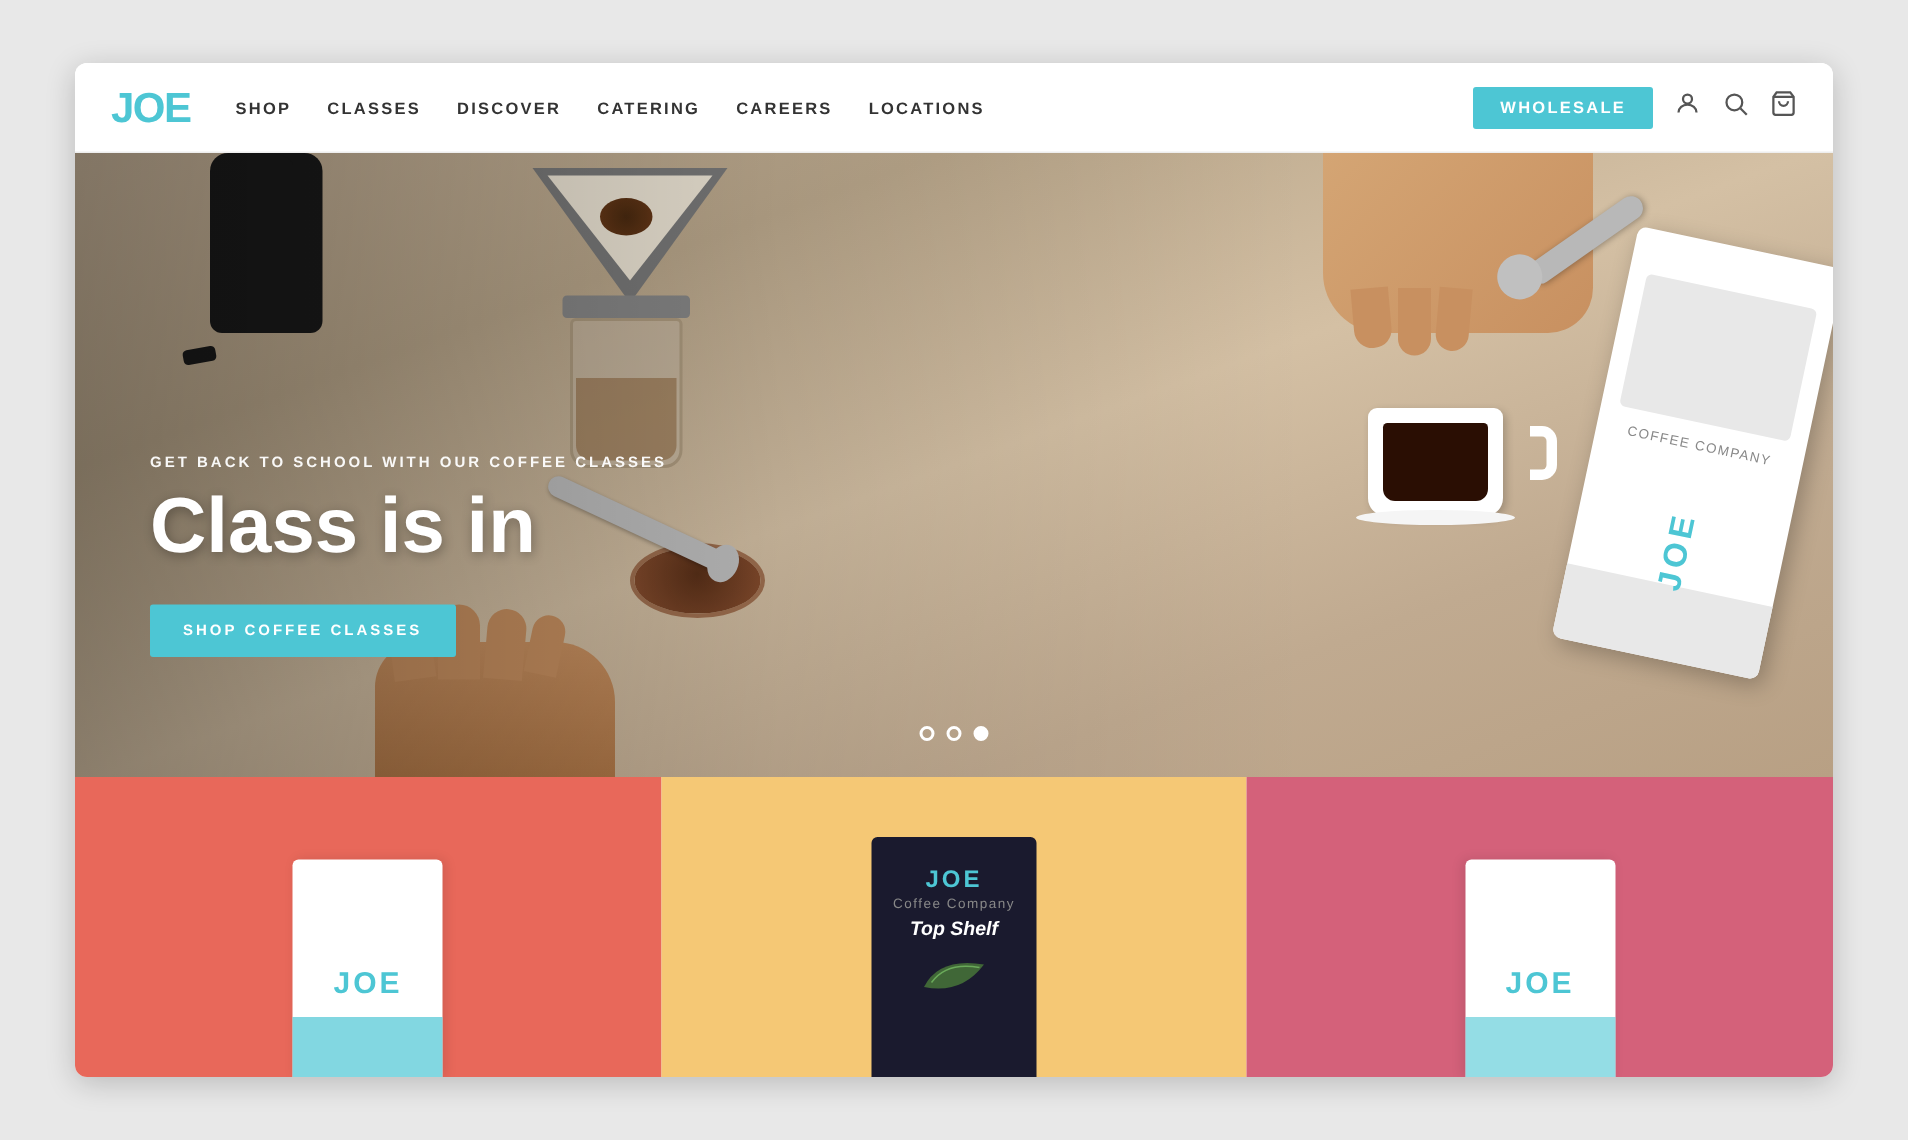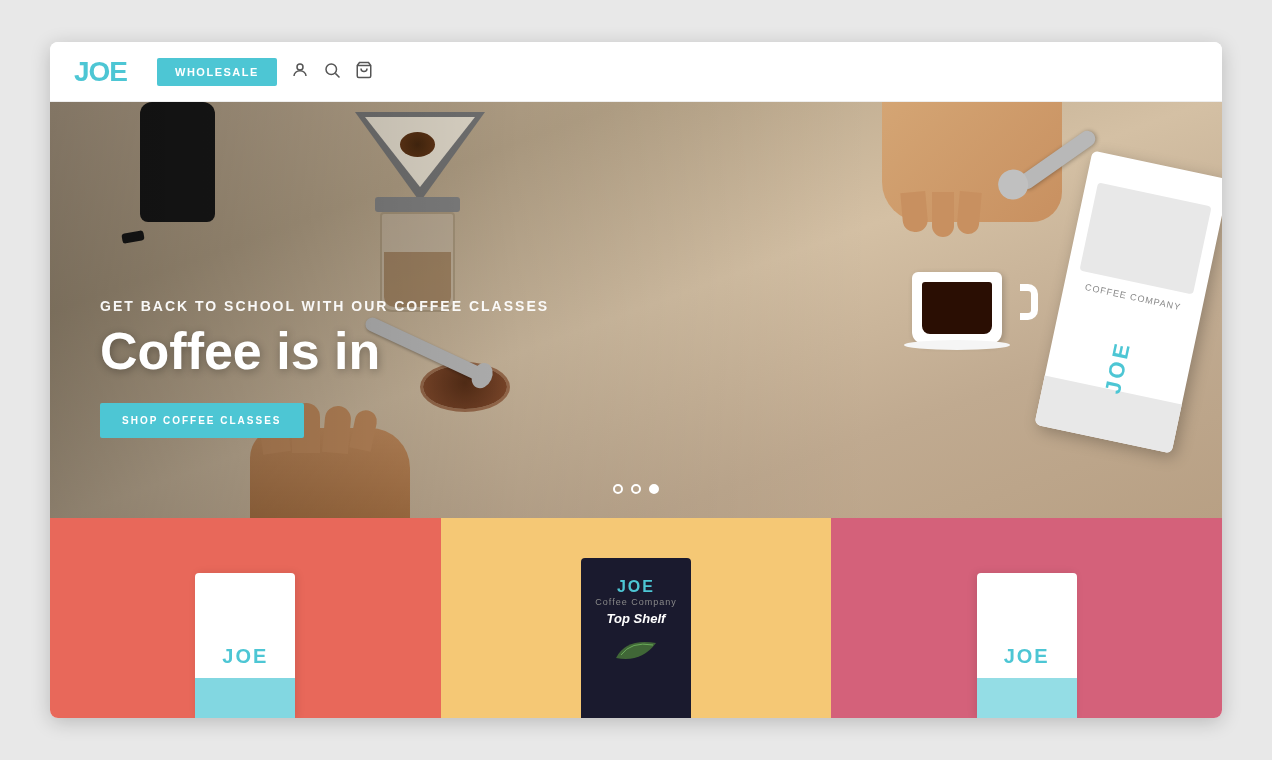--- a/index.html
+++ b/index.html
@@ -101,21 +101,21 @@
       top: 0; left: 0; right: 0; bottom: 0;
       background: linear-gradient(to right, rgba(0,0,0,0.35) 0%, rgba(0,0,0,0.1) 40%, rgba(0,0,0,0) 70%);
     }
     .hero-content {
       position: absolute;
       bottom: 80px;
       left: 50px;
       color: white;
     }
     .hero-subtitle {
-      font-size: 14px;
+      font-size: 10px;
       font-weight: 700;
       letter-spacing: 2px;
       text-transform: uppercase;
       margin-bottom: 10px;
       opacity: 0.95;
     }
     .hero-title {
       font-size: 52px;
       font-weight: 900;
       line-height: 1.05;
@@ -253,20 +253,40 @@
 </head>
 <body>
 
 <div class="browser-window">
 
   <nav class="navbar">
     <div class="logo">
       <span>JOE</span>
     </div>
 
+    <ul class="nav-links">
+      <li>
+        <a href="#">SHOP</a>
+      </li>
+      <li>
+        <a href="#">CLASSES</a>
+      </li>
+      <li>
+        <a href="#">DISCOVER</a>
+      </li>
+      <li>
+        <a href="#">CATERING</a>
+      </li>
+      <li>
+        <a href="#">CAREERS</a>
+      </li>
+      <li>
+        <a href="#">LOCATIONS</a>
+      </li>
+    </ul>
 
     <div class="nav-right">
       <button class="wholesale-btn">WHOLESALE</button>
       <button class="icon-btn">
         <span>
           <svg width="18" height="18" viewBox="0 0 24 24" fill="none" stroke="#555" stroke-width="2">
             <circle cx="12" cy="8" r="4"></circle>
             <path d="M4 20c0-4 3.6-7 8-7s8 3 8 7"></path>
           </svg>
         </span>
@@ -366,21 +386,21 @@
         </div>
 
       </div>
 
       <div class="hero-overlay"></div>
     </div>
 
     <div class="hero-content">
       <p class="hero-subtitle">GET BACK TO SCHOOL WITH OUR COFFEE CLASSES</p>
       <h1 class="hero-title">
-        <span>Coffee is in</span><br>
+        <span>Class is in</span><br>
       </h1>
       <button class="hero-cta">SHOP COFFEE CLASSES</button>
     </div>
 
     <div class="slider-dots">
       <div class="dot" style="border-color:white;background:transparent;"></div>
       <div class="dot" style="border-color:white;background:transparent;"></div>
       <div class="dot active" style="background:white;"></div>
     </div>
   </div>

